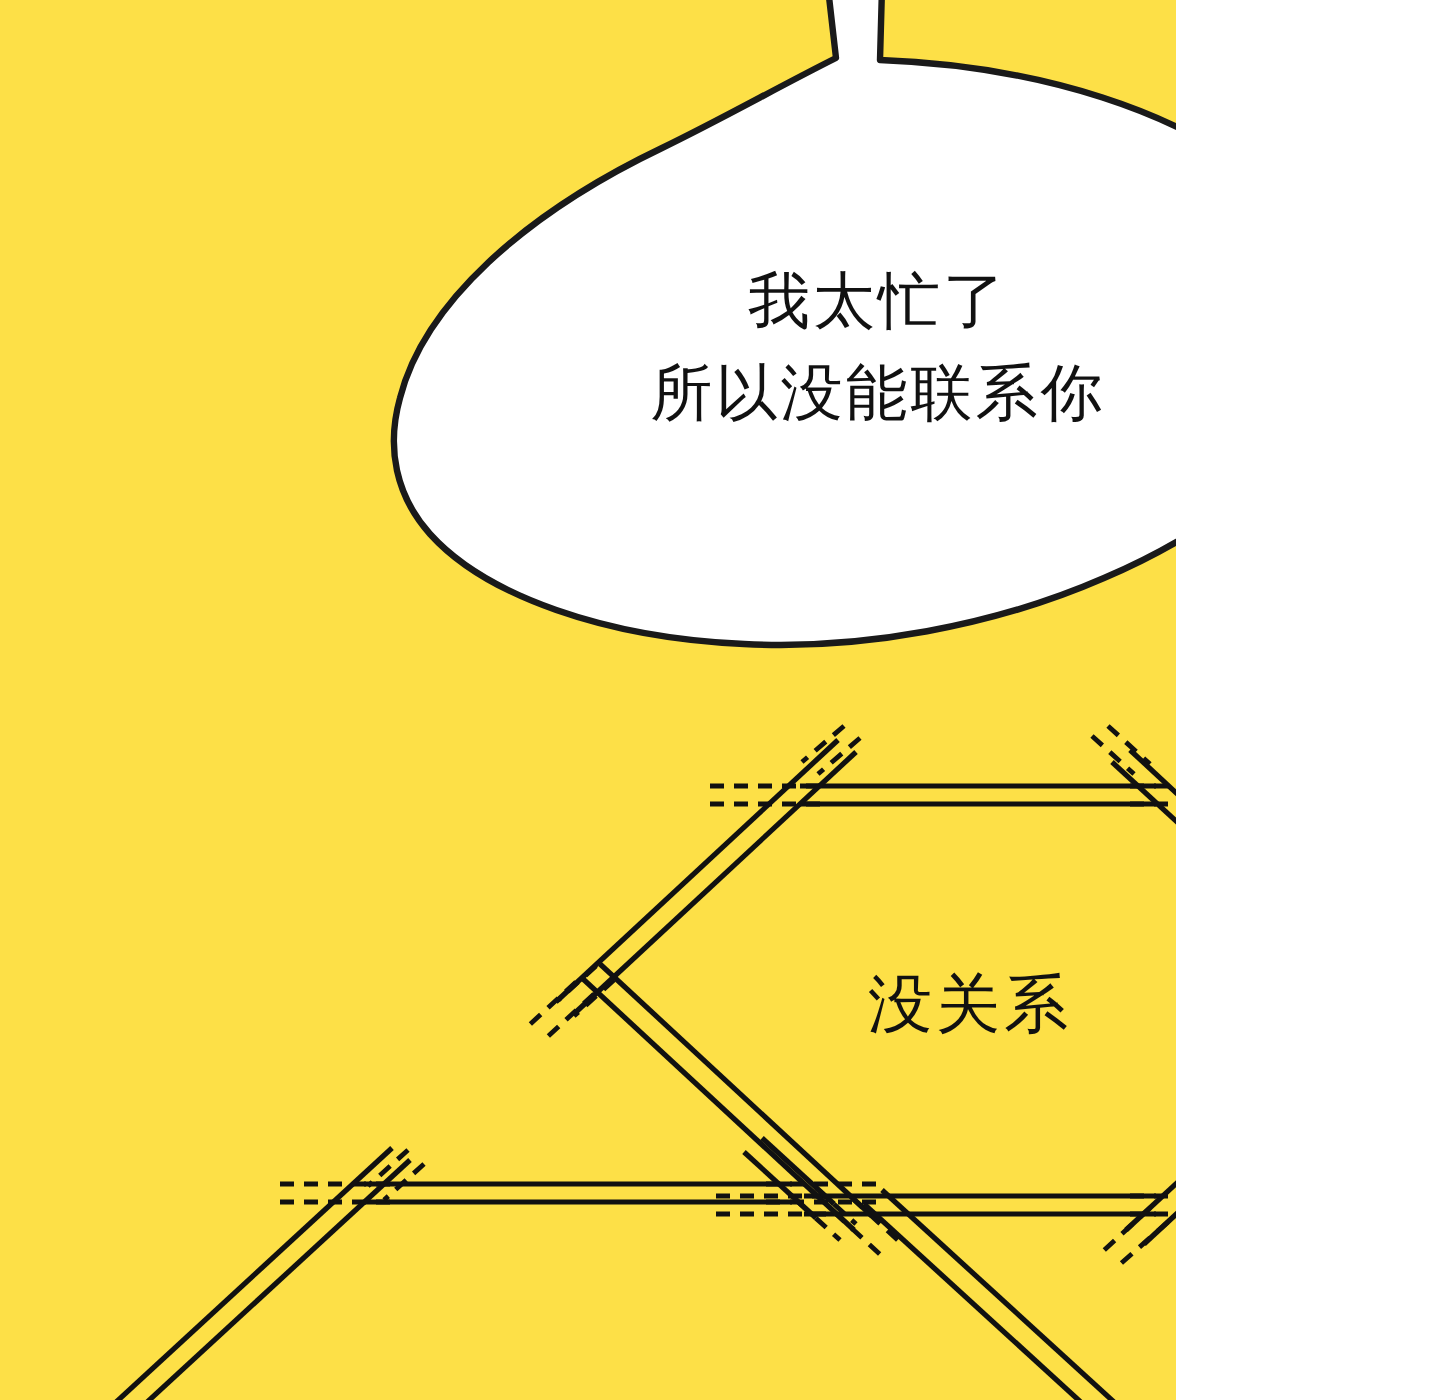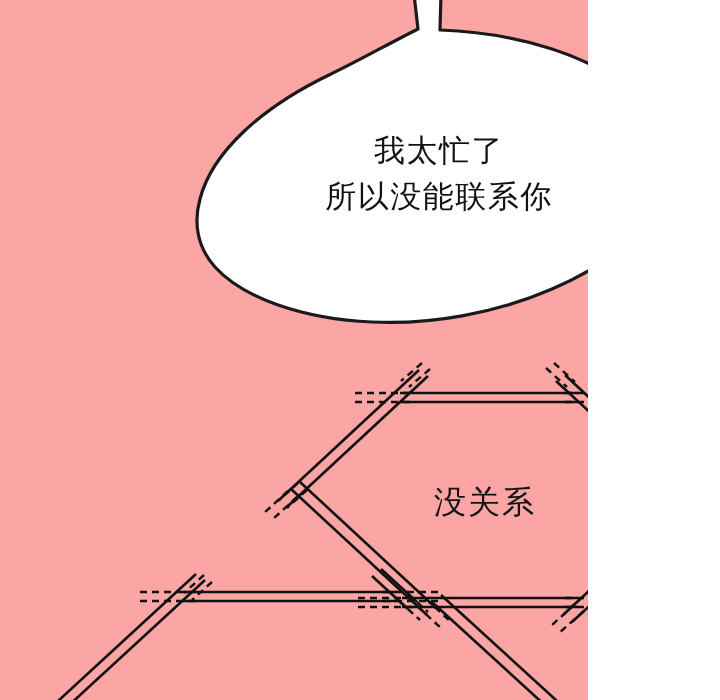--- a/index.html
+++ b/index.html
@@ -7,21 +7,21 @@
     padding: 0;
     background: #ffffff;
   }
   body {
     font-family: "DejaVu Sans", "Liberation Sans", sans-serif;
   }
   #comic-panel {
     position: relative;
     width: 588px;
     height: 700px;
-    background: #fca5a5;
+    background: #fde047;
     overflow: hidden;
   }
   #comic-svg {
     position: absolute;
     top: 0;
     left: 0;
     width: 720px;
     height: 700px;
     display: block;
   }

